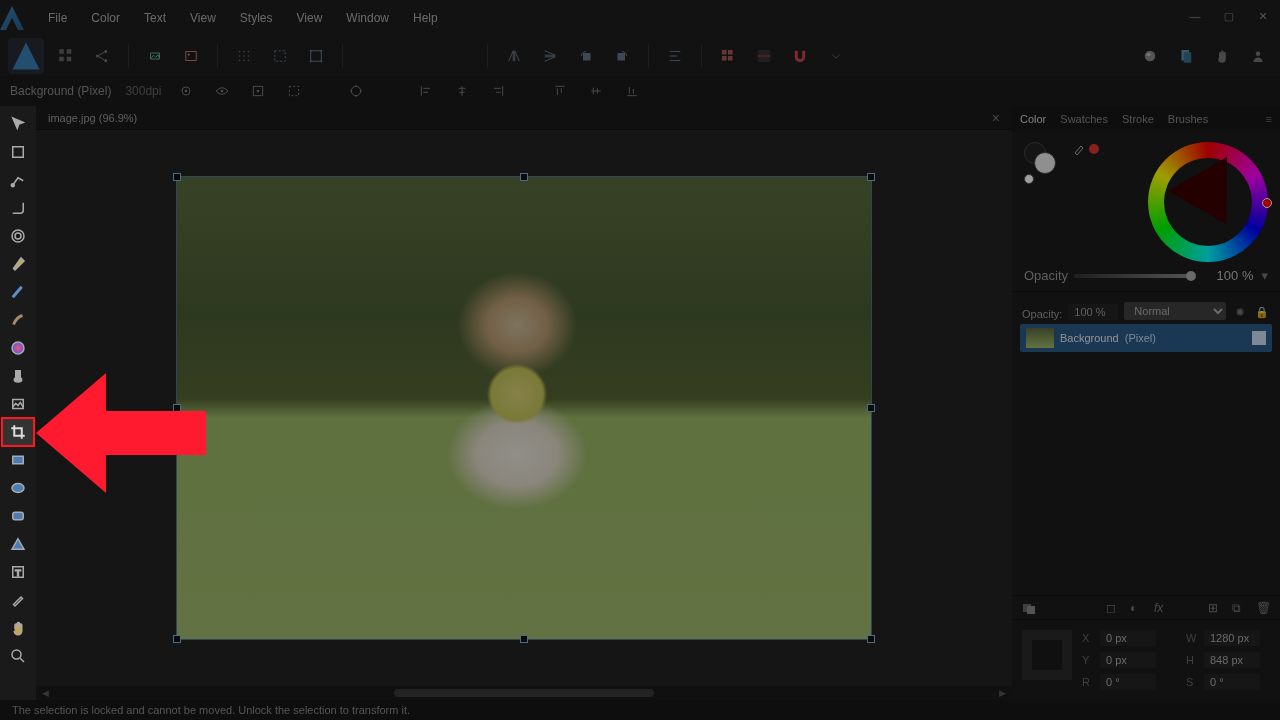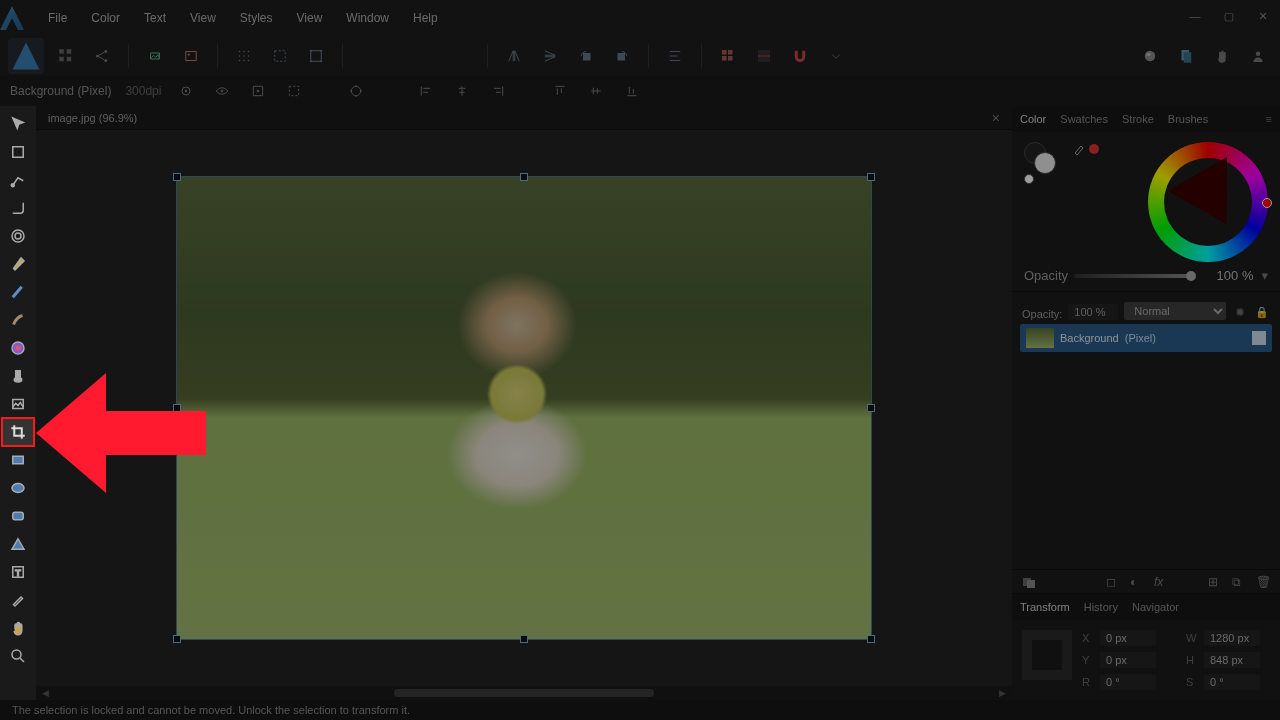--- a/index.html
+++ b/index.html
@@ -556,25 +556,20 @@
         <span class="ic">◐</span>
         <span class="ic"><i>fx</i></span>
         <span style="width:20px"></span>
         <span class="ic">⊞</span>
         <span class="ic">⧉</span>
         <span class="ic">🗑</span>
       </div>
     </div>
 
     <div class="transform-panel">
-      <div class="panel-tabs">
-        <span class="tab active">Transform</span>
-        <span class="tab">History</span>
-        <span class="tab">Navigator</span>
-      </div>
       <div class="tf-body">
         <div class="tf-preview"></div>
         <div class="tf-grid">
           <div class="tf-cell">
               <span class="lab">X</span>
               <span class="val">0 px</span>
             </div>
           <div class="tf-cell">
               <span class="lab">W</span>
               <span class="val">1280 px</span>

